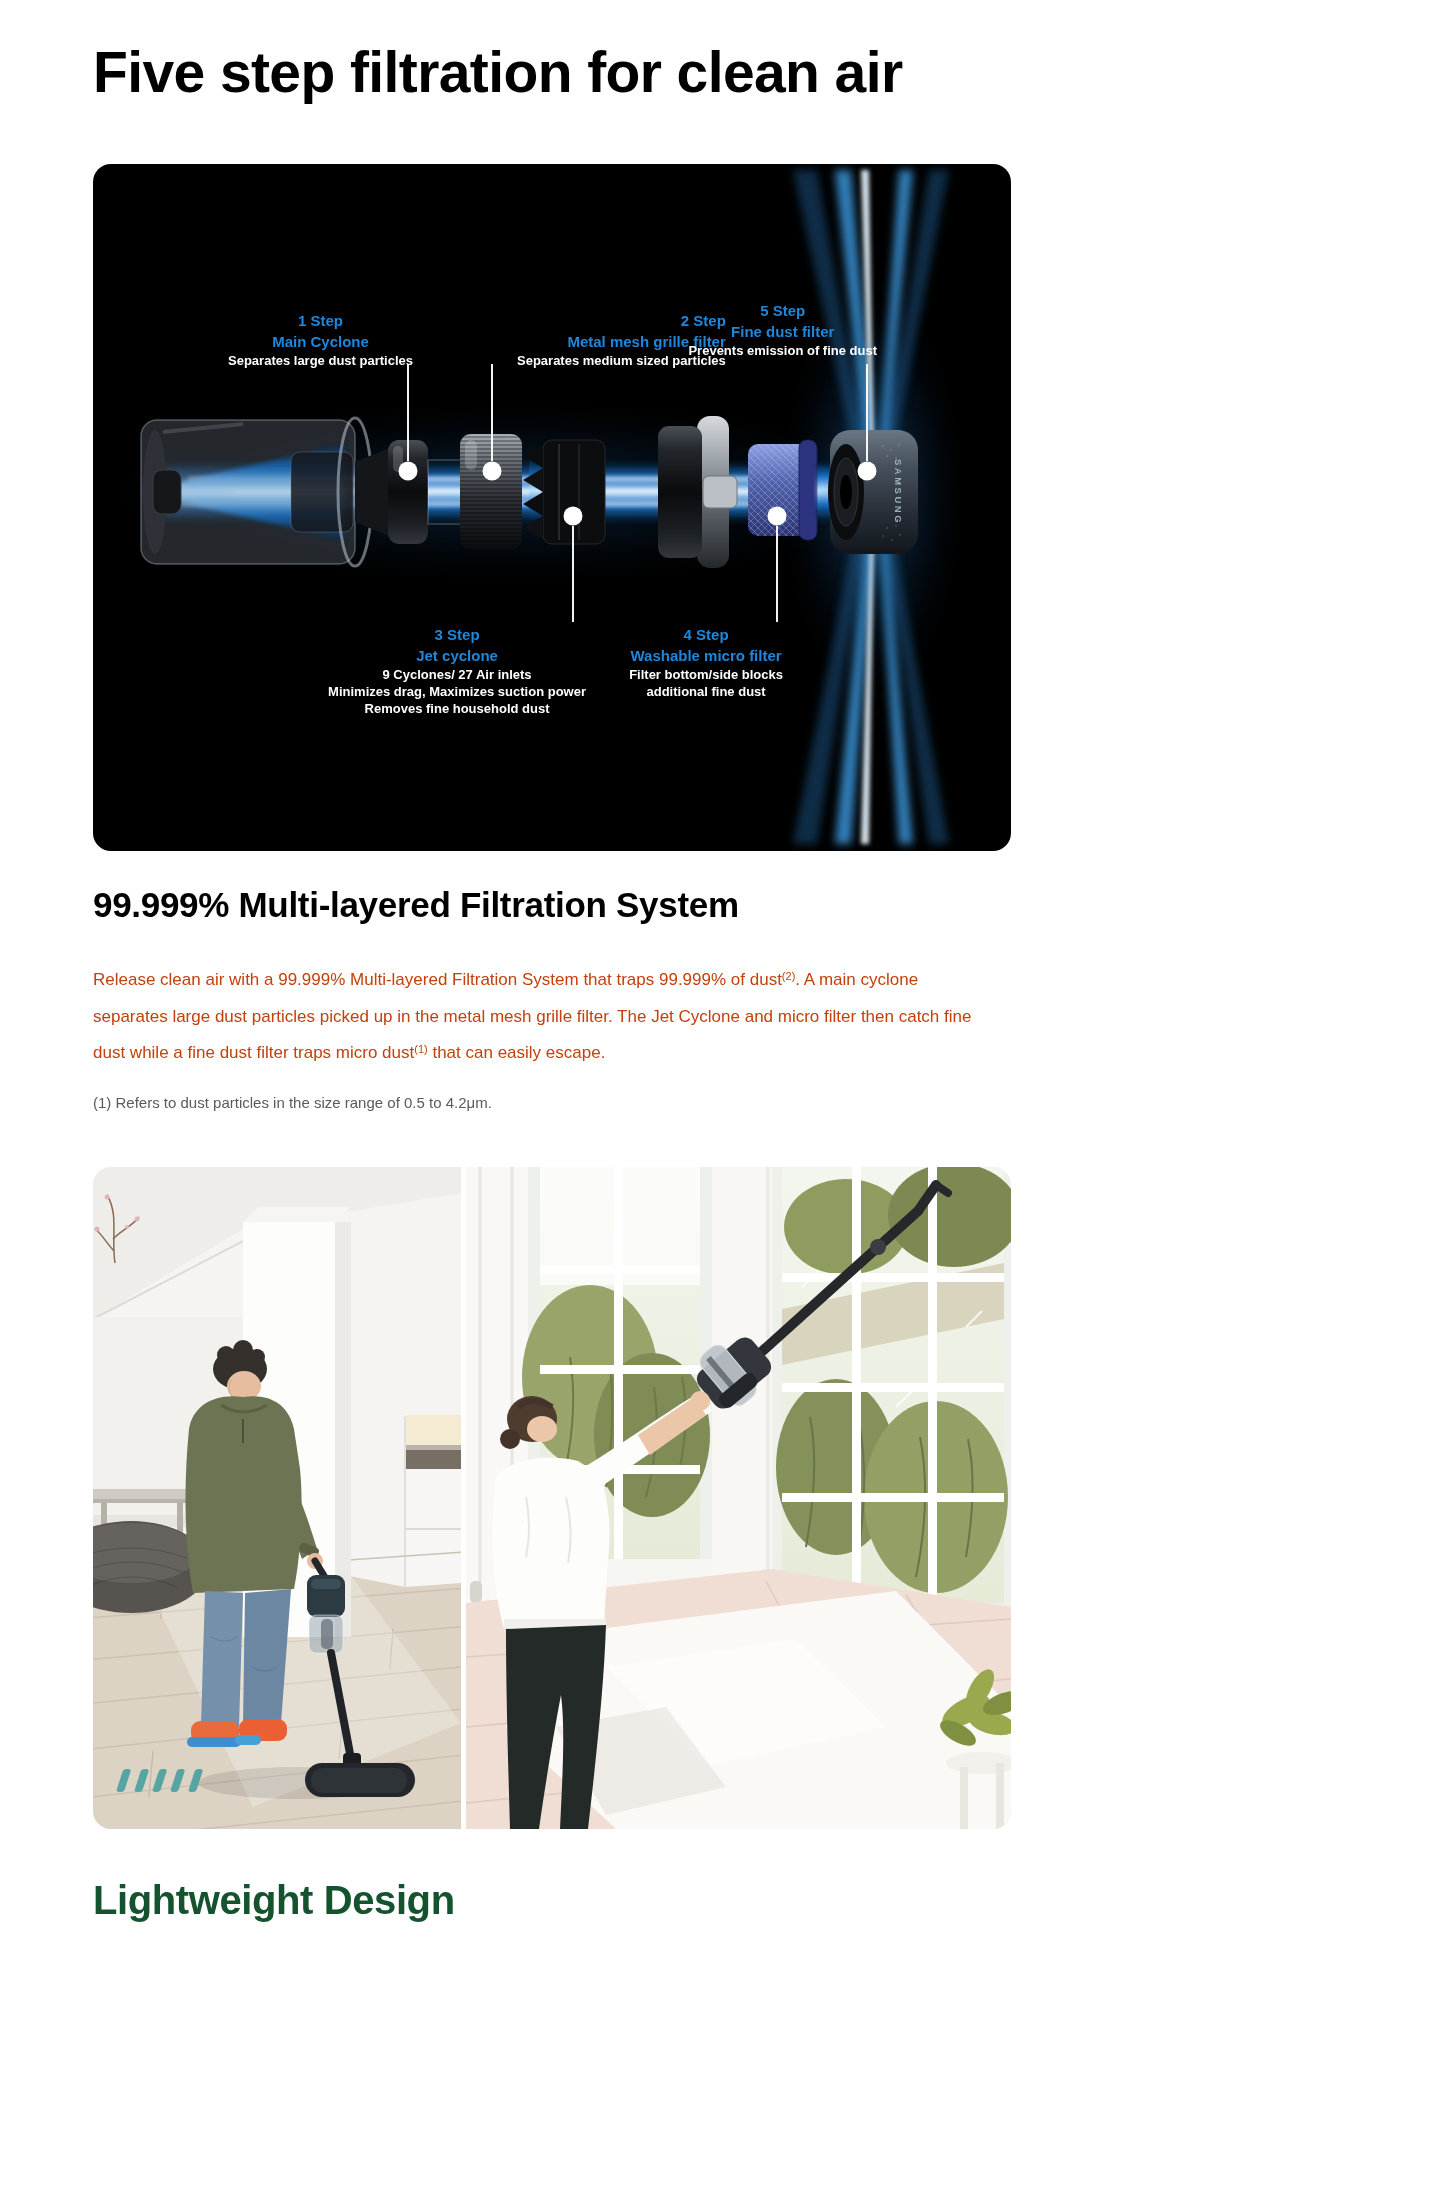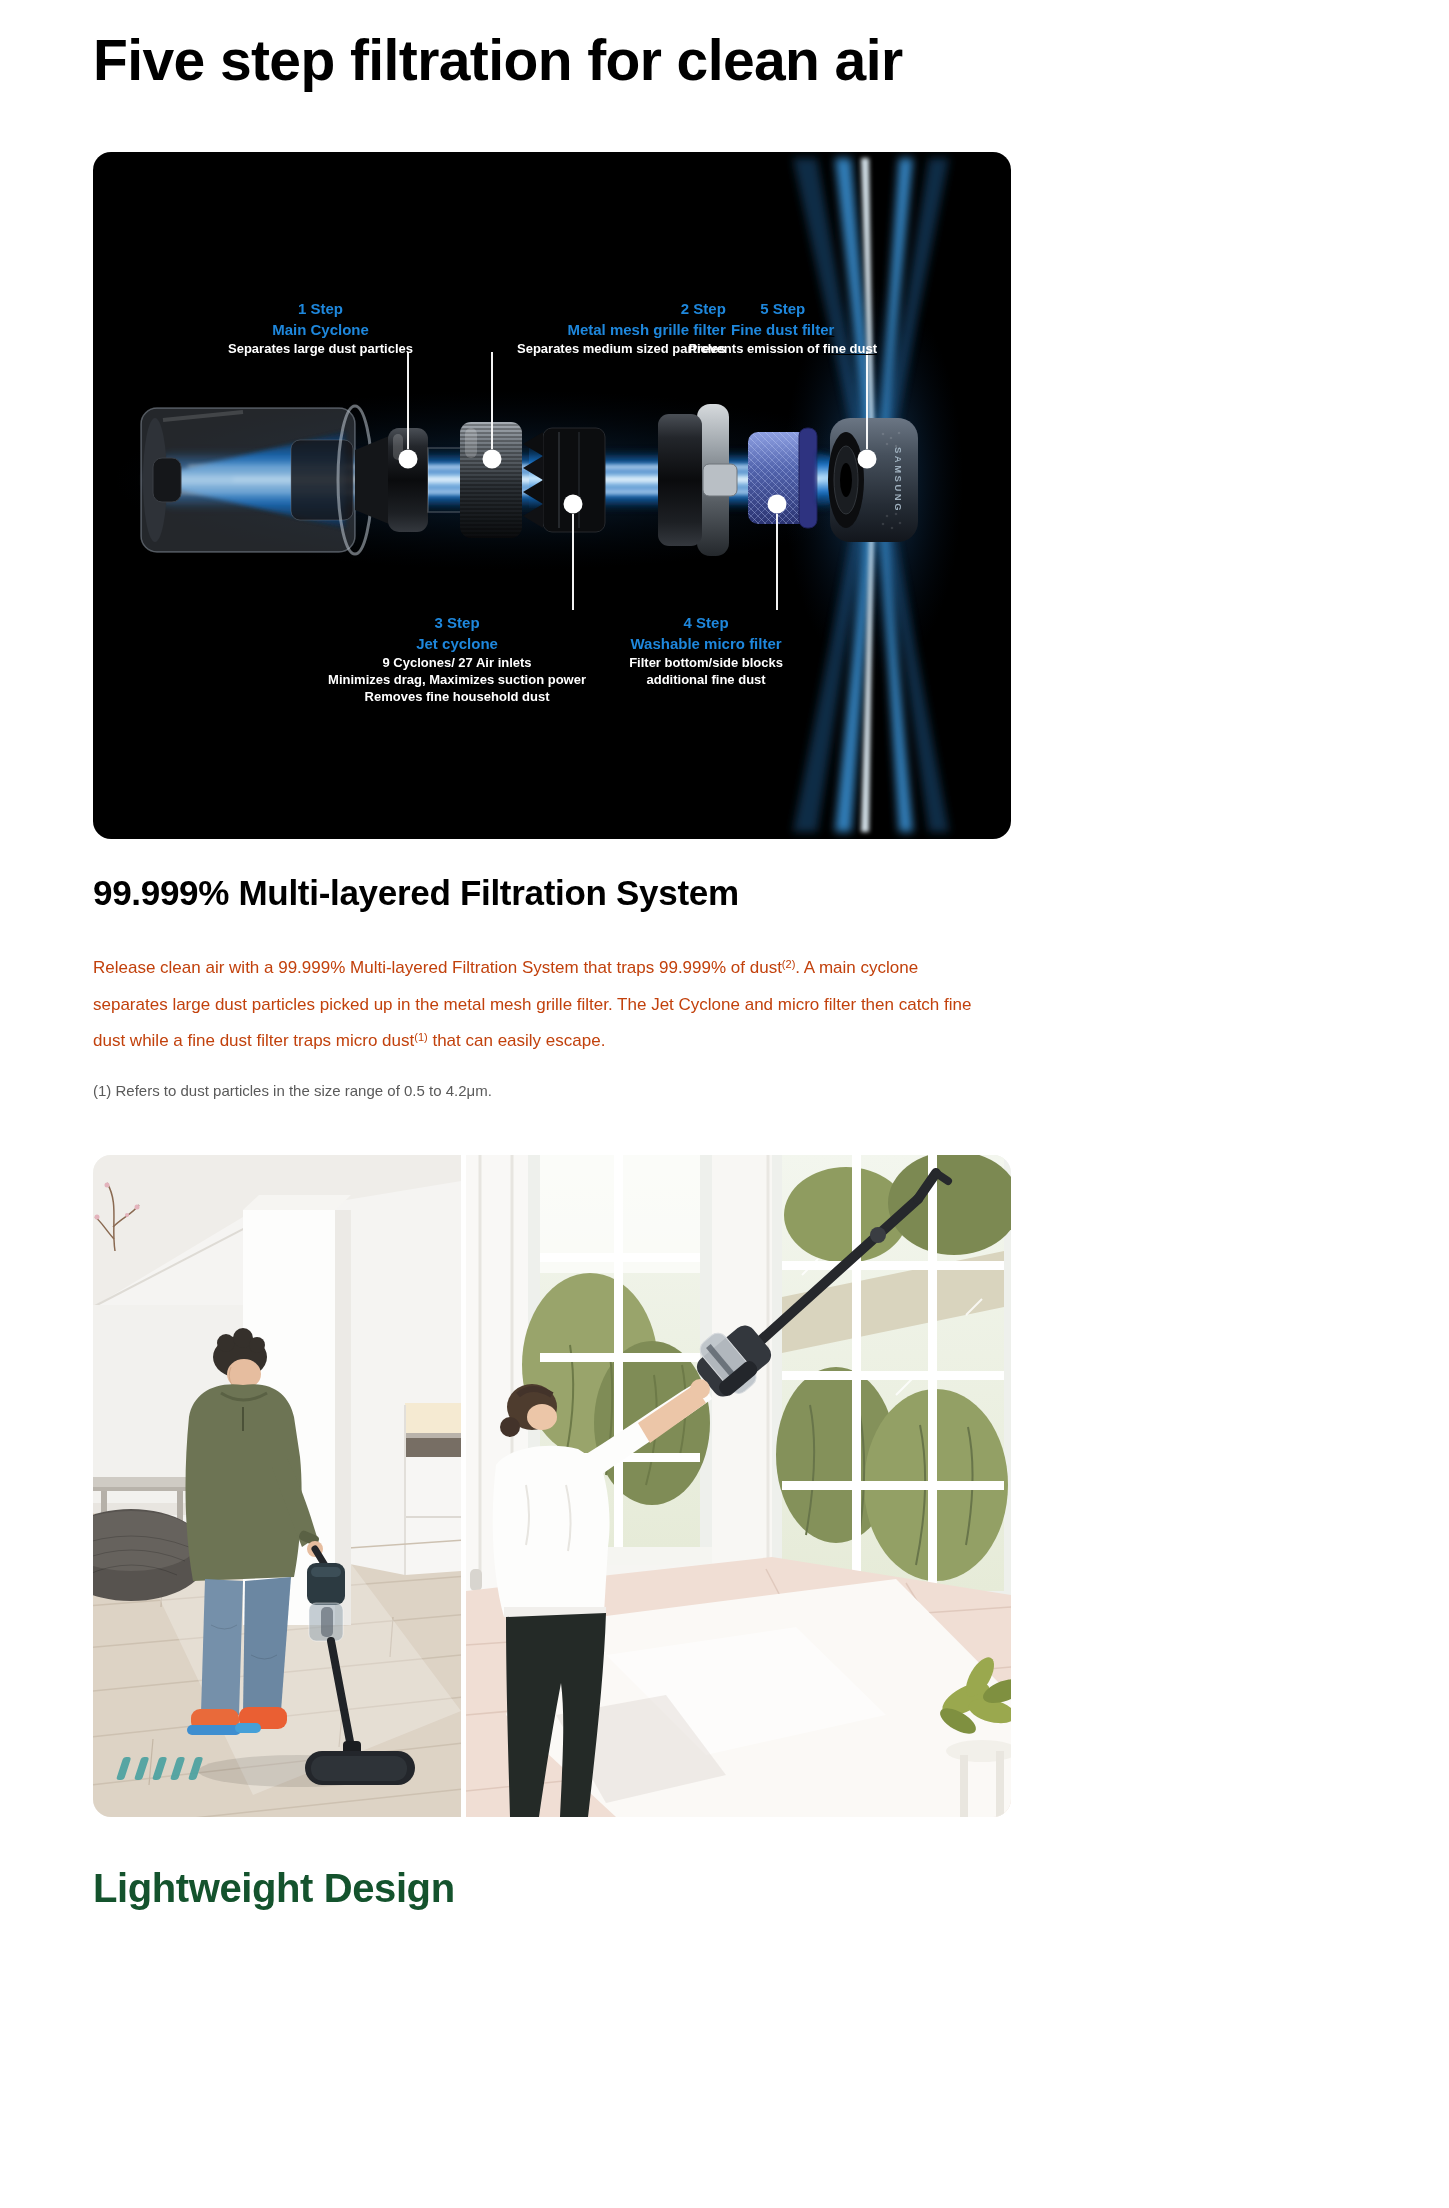--- a/index.html
+++ b/index.html
@@ -1,20 +1,20 @@
 <!DOCTYPE html>
 <html><head>
 <meta charset="utf-8">
 <style>
   html,body{margin:0;padding:0;}
   body{
     width:1449px;height:2208px;position:relative;overflow:hidden;
     background:#ffffff;font-family:"Liberation Sans",sans-serif;
   }
-  .content{padding:4px 93px;}
+  .content{padding:16px 93px;}
   .h-main{
     font-family:"Liberation Sans",sans-serif;font-weight:700;color:#000;
     margin:0;letter-spacing:-0.6px;
   }
   .h1-s1{font-size:57px;line-height:68px;padding-top:22px;}
   .hero{
     margin-top:58px;width:918px;height:687px;background:#000;
     border-radius:18px;position:relative;overflow:hidden;
   }
   .hero svg{position:absolute;left:0;top:0;}
@@ -212,21 +212,21 @@
     <div class="step-label ta-r" style="top:146px; right:598px;">
       <span class="s">1 Step</span>
       <span class="n">Main Cyclone</span>
       <span class="d">Separates large dust particles</span>
     </div>
     <div class="step-label ta-l" style="top:146px; left:394px;">
       <span class="s">2 Step</span>
       <span class="n">Metal mesh grille filter</span>
       <span class="d">Separates medium sized particles</span>
     </div>
-    <div class="step-label ta-r" style="top:146px; right:134px;text-decoration:underline;">
+    <div class="step-label ta-r" style="top:136px; right:134px;">
       <span class="s">5 Step</span>
       <span class="n">Fine dust filter</span>
       <span class="d">Prevents emission of fine dust</span>
     </div>
     <div class="step-label ta-r" style="top:460px; right:425px;">
       <span class="s">3 Step</span>
       <span class="n">Jet cyclone</span>
       <span class="d">9 Cyclones/ 27 Air inlets</span>
       <span class="d">Minimizes drag, Maximizes suction power</span>
       <span class="d">Removes fine household dust</span>

